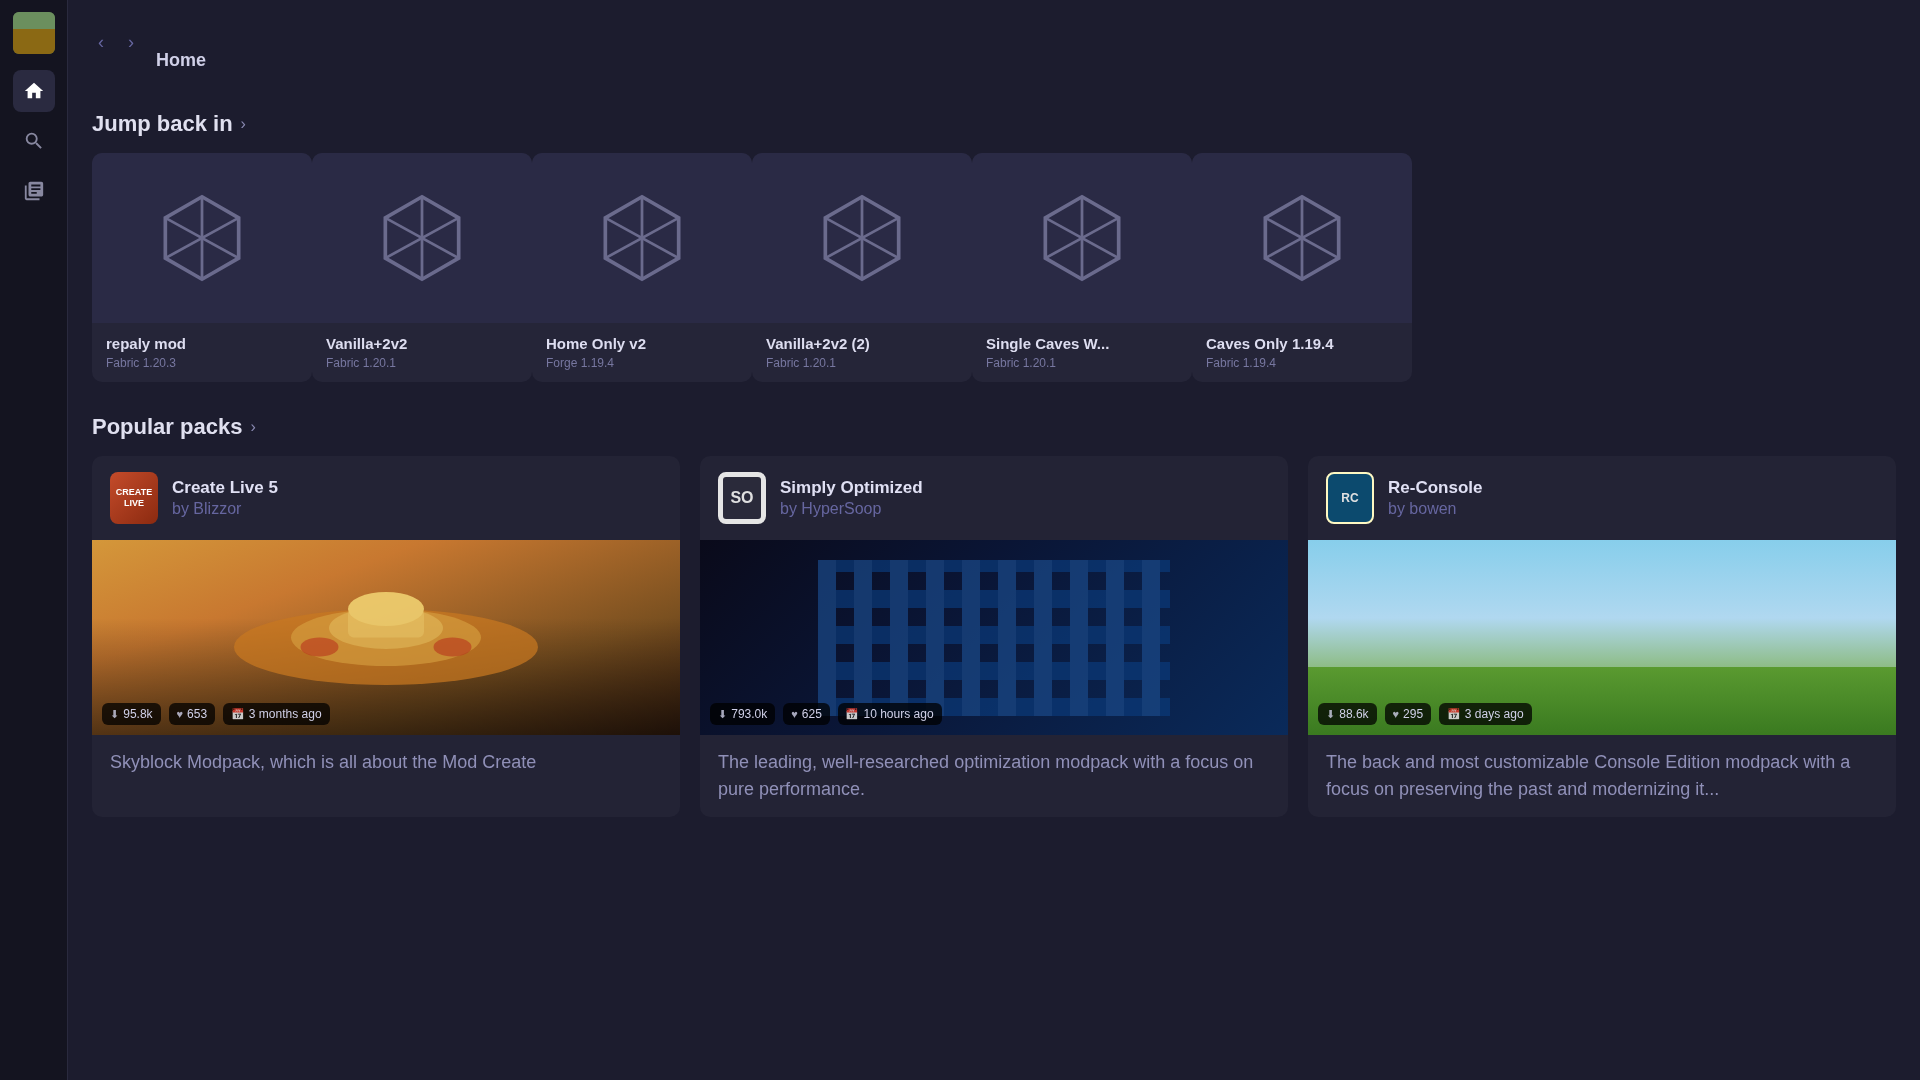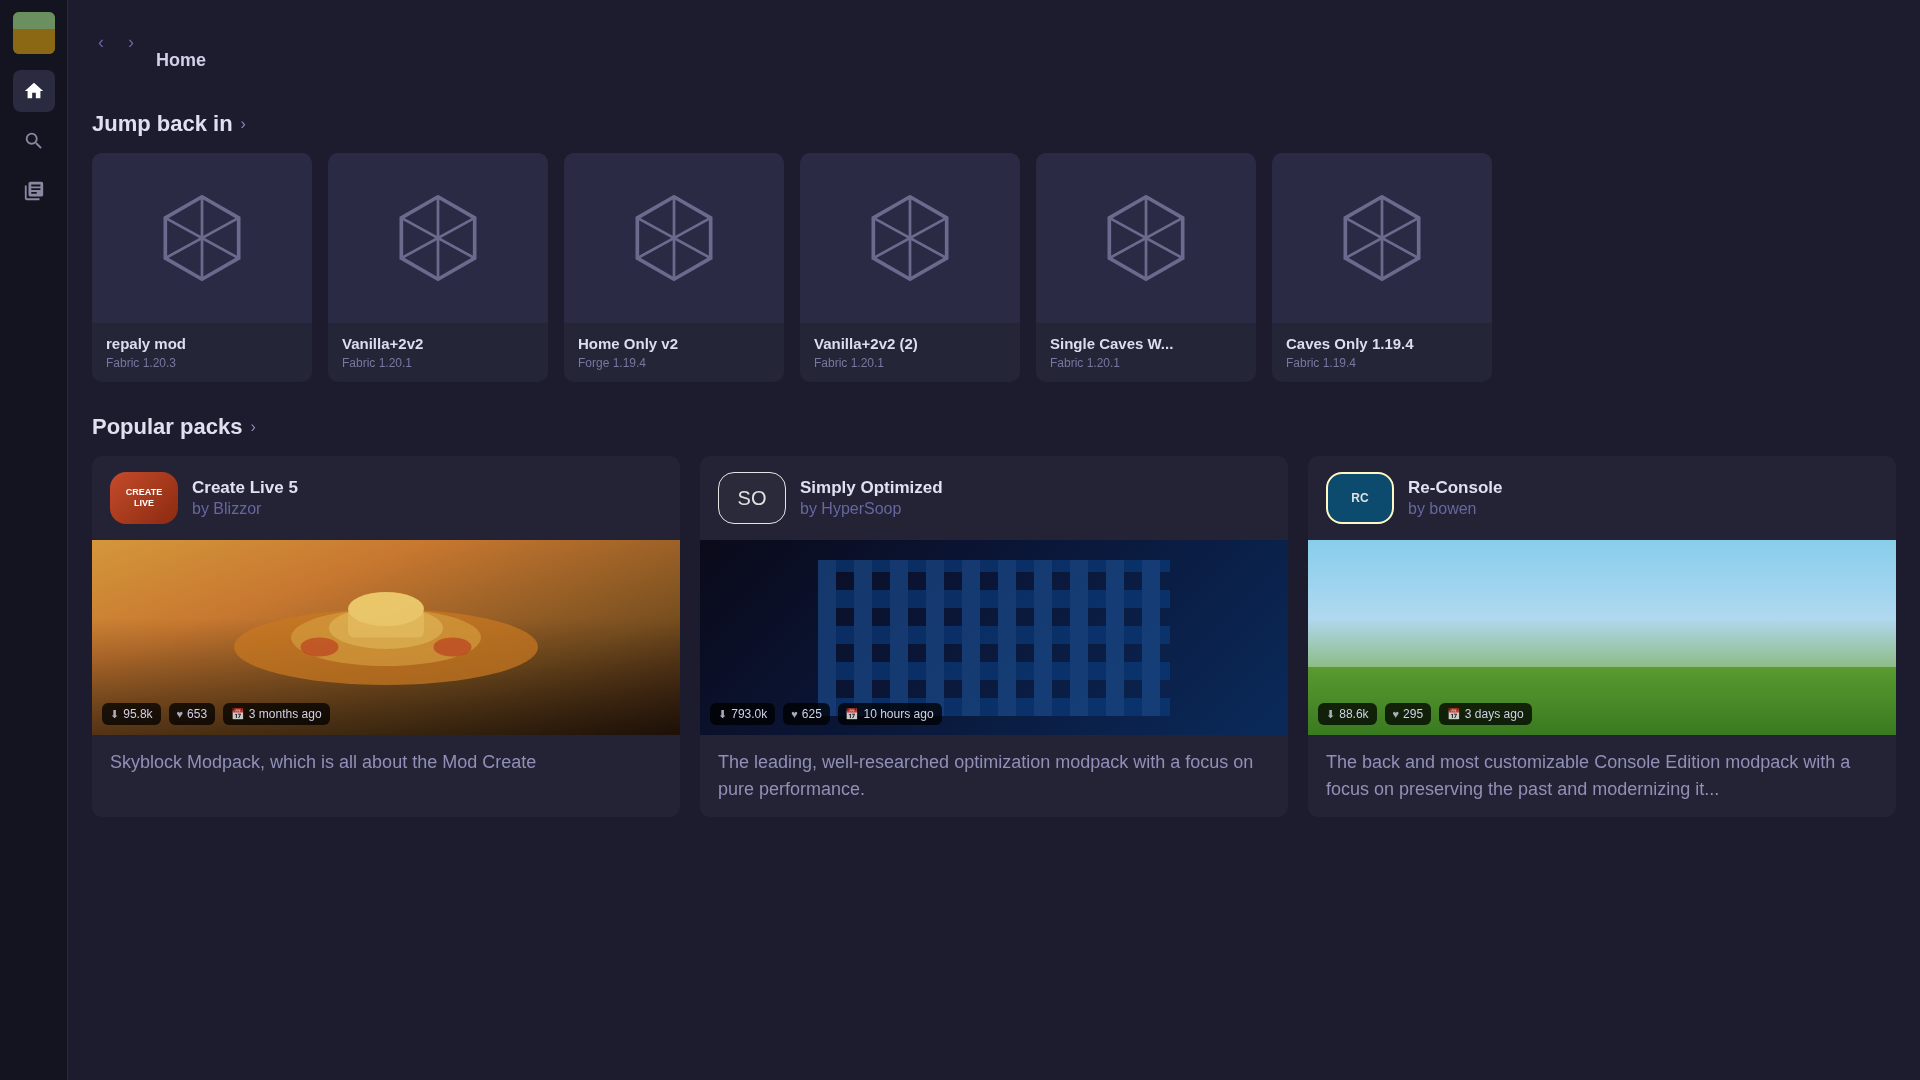--- a/index.html
+++ b/index.html
@@ -116,21 +116,20 @@
     }
     .section-arrow {
       color: #8888b0;
       font-size: 16px;
       cursor: pointer;
     }
 
     
     .jump-back-grid {
       display: flex;
-      gap: 16px;
       margin-bottom: 32px;
       overflow: hidden;
     }
     .jump-card {
       background: #252538;
       border-radius: 10px;
       width: 220px;
       flex-shrink: 0;
       cursor: pointer;
       overflow: hidden;
@@ -179,43 +178,43 @@
       overflow: hidden;
       transition: background 0.15s;
     }
     .pack-card-header {
       display: flex;
       align-items: center;
       gap: 14px;
       padding: 16px 18px;
     }
     .pack-icon {
-      width: 68px;
+      width: 48px;
       height: 52px;
-      border-radius: 16px;
+      border-radius: 8px;
       flex-shrink: 0;
       overflow: hidden;
       display: flex;
       align-items: center;
       justify-content: center;
       font-size: 13px;
       font-weight: 800;
     }
     .pack-icon.create-live {
       background: linear-gradient(135deg, #c44b2a 0%, #8b2a10 100%);
       color: #fff;
       font-size: 9px;
       text-align: center;
     }
     .pack-icon.simply-opt {
       background: #2a2a3a;
       color: #e0e0e0;
-      font-size: 20px;
-      font-weight: 400;
-      border: 1px solid #e5e5e5;
+      font-size: 16px;
+      font-weight: 700;
+      border: 5px solid #e5e5e5;
     }
     .pack-icon.re-console {
       background: #0c4a6e;
       color: #e0e0e0;
       border: 2px solid #fef9c3;
       font-size: 18px;
     }
     .pack-title {
       font-size: 17px;
       font-weight: 700;

